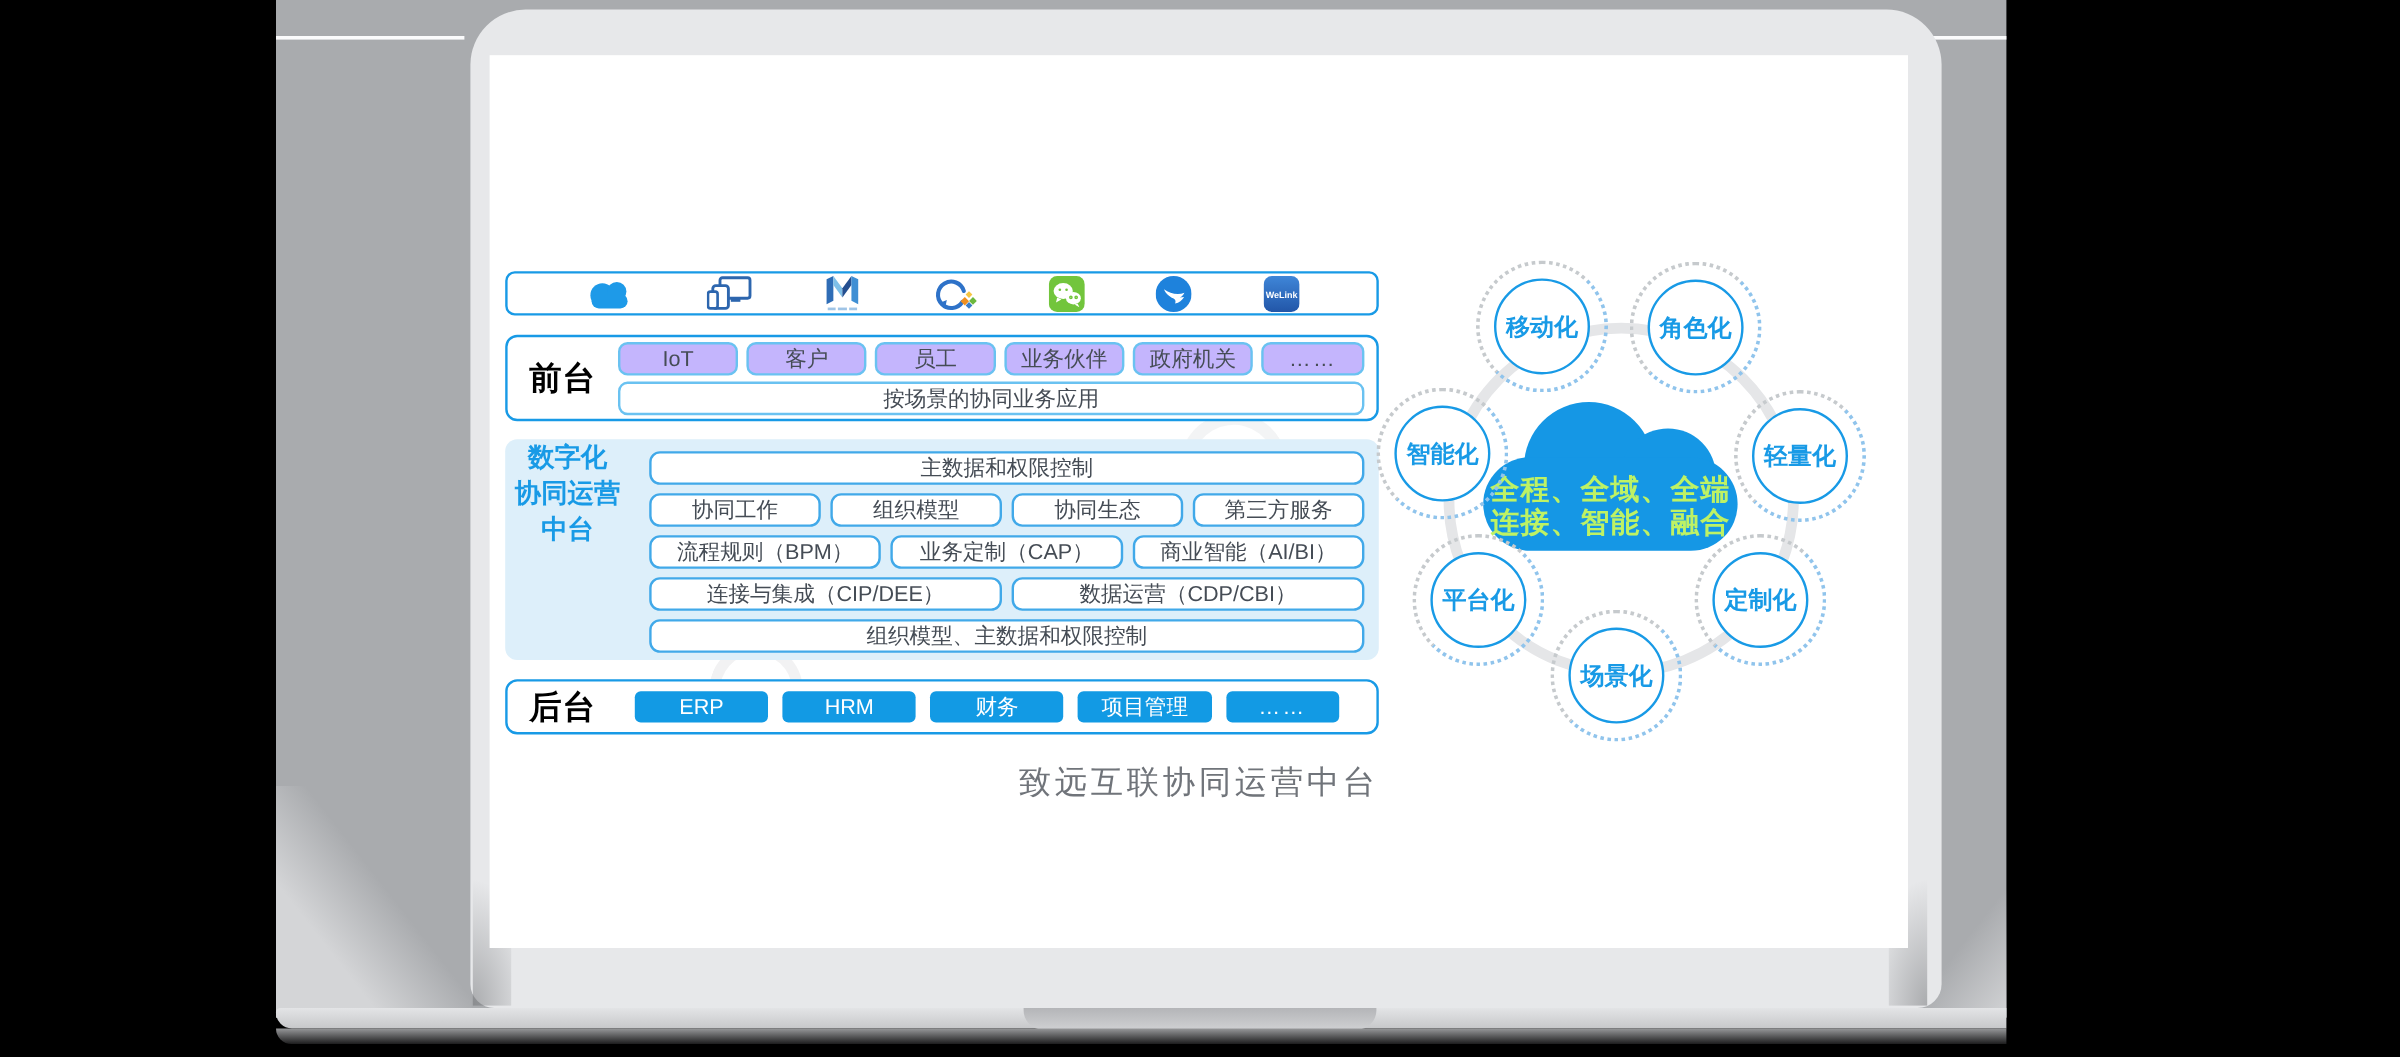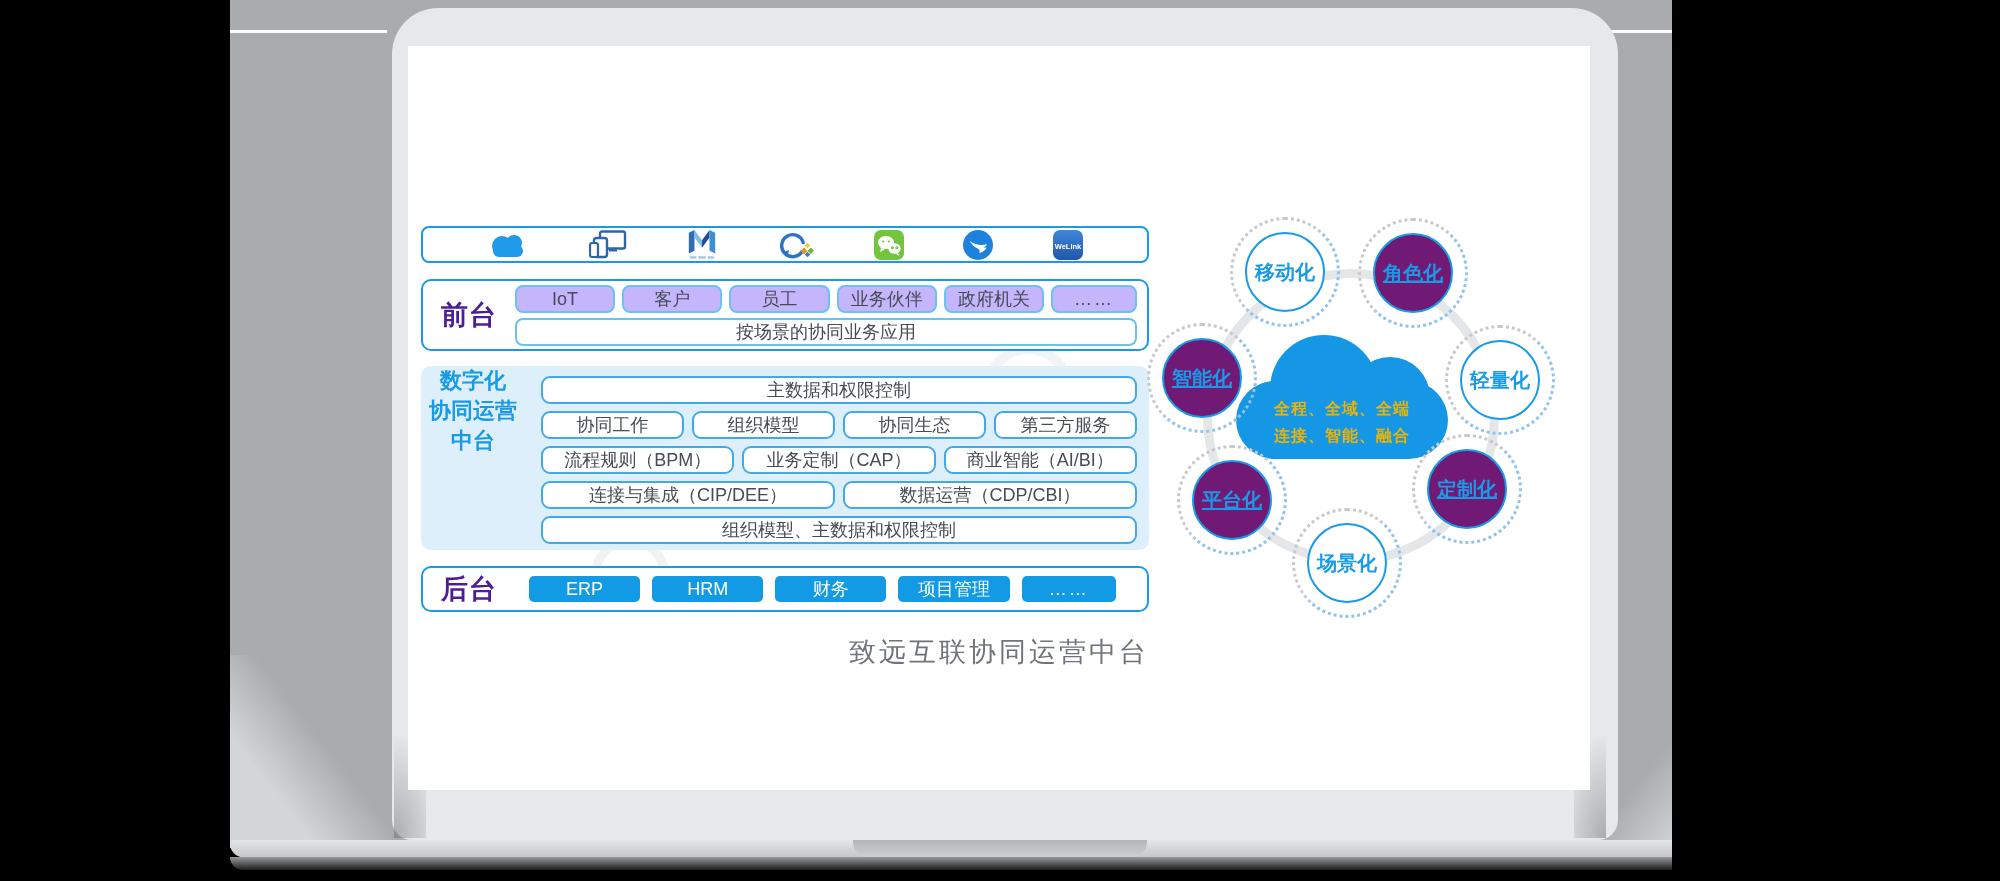--- a/index.html
+++ b/index.html
@@ -28,21 +28,21 @@
         background:linear-gradient(#97989a,#1d1d1e);border-radius:0 0 18px 18px;}
   
   .content{position:absolute;left:408px;top:46px;width:1182px;height:744px;}
   .iconbar{position:absolute;left:13px;top:180px;width:728px;height:37px;border:2px solid #189ae6;
            border-radius:8px;background:#fff;display:flex;align-items:center;justify-content:space-around;
            padding:0 34px;box-sizing:border-box;}
   .iconbar svg{display:block;}
   .box{box-sizing:border-box;position:absolute;left:13px;width:728px;border:2px solid #189ae6;border-radius:10px;background:#fff;}
   .front-box{top:233px;height:72px;display:flex;}
   .side-label{width:92px;display:flex;align-items:center;justify-content:center;
-              color:#4c1d95;font-size:27px;font-weight:bold;letter-spacing:1px;}
+              color:#000000;font-size:27px;font-weight:bold;letter-spacing:1px;}
   .front-right{flex:1;padding:4px 10px 5px 0;display:flex;flex-direction:column;gap:5px;}
   .chip-row{display:flex;gap:7px;flex:1;}
   .chip{flex:1;border:2px solid #6ac2f1;border-radius:8px;background:#c4b5fd;display:flex;align-items:center;
         justify-content:center;font-size:18px;color:#454c55;box-sizing:border-box;}
   .chip.dots,.bchip.dots{flex:.85;letter-spacing:2px;}
   .wide-chip{flex:1;border:2px solid #6ac2f1;border-radius:8px;display:flex;align-items:center;
         justify-content:center;font-size:18px;color:#454c55;box-sizing:border-box;}
   .mid-box{position:absolute;left:13px;top:320px;width:728px;height:184px;background:#ddeffa;
            border-radius:10px;display:flex;}
   .mid-label{width:104px;display:flex;flex-direction:column;align-items:center;
@@ -57,32 +57,32 @@
          align-items:center;justify-content:center;font-size:18px;}
   .caption{position:absolute;left:0;top:588px;width:100%;text-align:center;font-size:27px;
            color:#70747a;letter-spacing:3px;}
   
   .ring{position:absolute;left:795px;top:223px;width:296px;height:296px;border:9px solid #e5e6e8;
         border-radius:50%;box-sizing:border-box;z-index:0;}
   .cloud{position:absolute;left:828px;top:289px;width:212px;height:124px;z-index:2;}
   .cloud .b1{position:absolute;left:34px;top:0;width:108px;height:108px;background:#1597e5;border-radius:50%;}
   .cloud .b2{position:absolute;right:18px;top:22px;width:80px;height:80px;background:#1597e5;border-radius:50%;}
   .cloud .cbody{position:absolute;left:0;bottom:0;width:100%;height:78px;background:#1597e5;border-radius:39px;}
-  .cloud .txt{position:absolute;left:0;bottom:10px;width:100%;text-align:center;color:#eab308;
-              font-weight:bold;font-size:16px;line-height:27px;letter-spacing:1px;}
+  .cloud .txt{position:absolute;left:0;bottom:10px;width:100%;text-align:center;color:#bef264;
+              font-weight:bold;font-size:24px;line-height:27px;letter-spacing:1px;}
   .node{position:absolute;width:110px;height:110px;z-index:3;}
   .dots-ring{position:absolute;inset:0;border-radius:50%;border:3px dotted;
              border-color:#c6cacd #90c4ec #90c4ec #c6cacd;box-sizing:border-box;}
   .bubble{position:absolute;inset:15px;background:#fff;border:2.5px solid #189ae6;border-radius:50%;
           display:flex;align-items:center;justify-content:center;font-size:20px;font-weight:bold;
           color:#189ae6;box-sizing:border-box;}
-  .node.tint .bubble{background:#701a75;text-decoration:underline;}
+  .node.tint .bubble{background:#ffffff;}
   .n-mobile{left:822px;top:171px;} .n-role{left:950px;top:172px;}
   .n-intel{left:739px;top:277px;}  .n-light{left:1037px;top:279px;}
-  .n-platform{left:769px;top:399px;} .n-scene{left:884px;top:462px;} .n-custom{left:1004px;top:388px;}
+  .n-platform{left:769px;top:399px;} .n-scene{left:884px;top:462px;} .n-custom{left:1004px;top:399px;}
   
   .wm1{position:absolute;left:575px;top:298px;width:70px;height:70px;border:10px solid rgba(165,170,175,.13);
        border-left-color:transparent;border-radius:50%;transform:rotate(-30deg);}
   .wm2{position:absolute;left:183px;top:490px;width:60px;height:60px;border:9px solid rgba(165,170,175,.15);
        border-bottom-color:transparent;border-radius:50%;transform:rotate(20deg);}
 </style>
 </head>
 <body>
 
 <div class="canvas">

